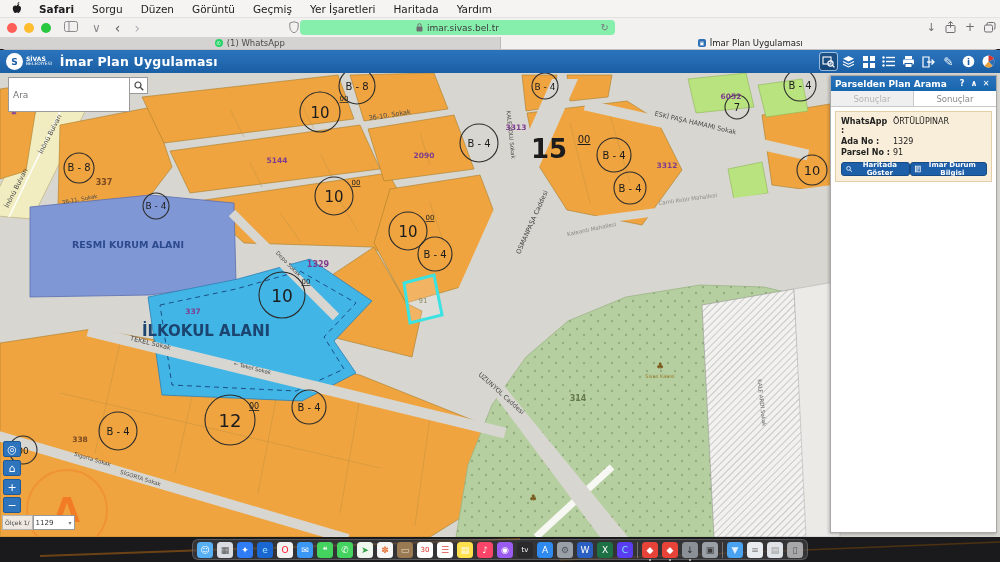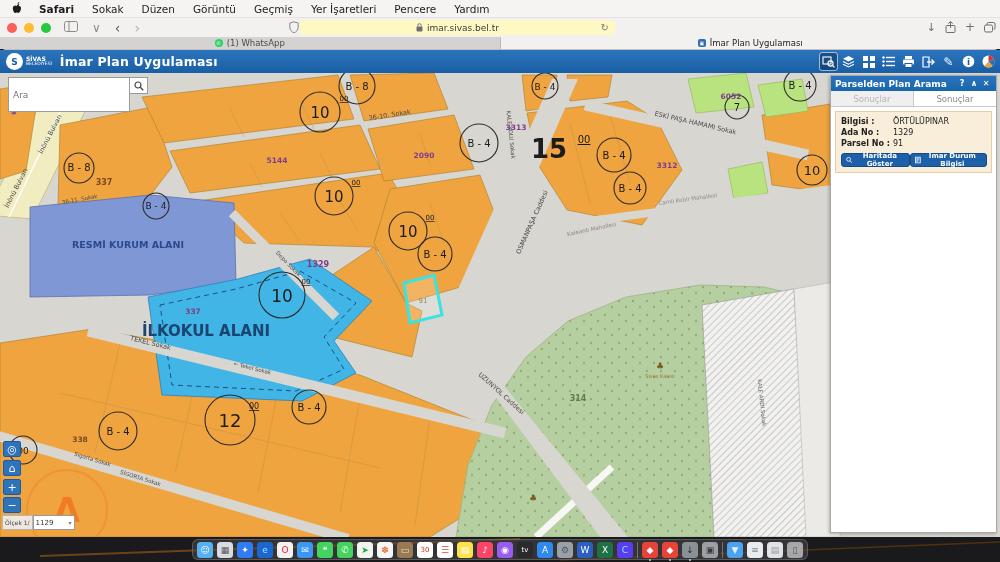--- a/index.html
+++ b/index.html
@@ -12,21 +12,21 @@
   #menubar .mitem.bold{font-weight:bold;}
   #menubar .mspacer{flex:1;}
   #menubar .mstat{display:flex;align-items:center;gap:12px;padding-right:10px;}
   #menubar .clock{font-size:10.5px;}
 
   
   #btoolbar{position:absolute;left:0;top:18px;width:1000px;height:19px;background:#f2f1f0;display:flex;align-items:center;}
   .tl{width:10px;height:10px;border-radius:50%;margin-left:7px;}
   .tl.red{background:#ff5f57;}.tl.yel{background:#febc2e;}.tl.grn{background:#28c840;}
   .ticon{color:#8a8a8e;font-size:12px;line-height:1;padding:0 7px;}
-  .urlpill{position:absolute;left:300px;top:2px;width:315px;height:15px;background:#fef9c3;border-radius:4px;display:flex;align-items:center;justify-content:center;font-size:9px;color:#3c3c3e;gap:4px;}
+  .urlpill{position:absolute;left:300px;top:2px;width:315px;height:15px;background:#86efac;border-radius:4px;display:flex;align-items:center;justify-content:center;font-size:9px;color:#3c3c3e;gap:4px;}
   .urlpill .reload{position:absolute;right:6px;color:#7a7a7e;font-size:10px;}
   .rightIcons{position:absolute;right:4px;top:2px;display:flex;gap:9px;align-items:center;color:#6e6e72;}
 
   
   #tabbar{position:absolute;left:0;top:37px;width:1000px;height:13px;display:flex;background:#d4d3d2;border-bottom:1px solid #c2c1c0;border-radius:6px;}
   .tab{flex:1;display:flex;align-items:center;justify-content:center;gap:4px;font-size:8.5px;color:#4a4a4c;border-right:1px solid #bcbbba;background:#d4d3d2;}
   .tab.active{background:#f2f1f0;color:#222;border-right:none;}
   .tabdot{width:8px;height:8px;border-radius:50%;display:inline-flex;align-items:center;justify-content:center;color:#fff;font-size:5px;}
 
   
@@ -87,26 +87,26 @@
 
 <div id="screen">
 
   <div id="menubar">
     <span class="mitem" style="padding:0 8px 0 12px;">
       <svg width="10" height="12" viewBox="0 0 10 12">
           <path d="M5 3.2c.9-1.3 2.2-1.3 2.2-1.3s.2 1.1-.7 2C7.6 3.8 9 4.3 9 6c0 2.6-1.6 5-2.7 5-.6 0-.8-.4-1.5-.4s-1 .4-1.5.4C2.2 11 .8 8.4.8 6.2.8 4.1 2.4 3.5 3.4 3.5c.7 0 1.2.4 1.6.4zM5.6 1.9C5.5.9 6.4 0 7.3 0c.1 1-.8 2-1.7 1.9z" fill="#1d1d1f"></path>
         </svg>
     </span>
     <span class="mitem bold">Safari</span>
-    <span class="mitem">Sokak</span>
+    <span class="mitem">Sorgu</span>
     <span class="mitem">Düzen</span>
     <span class="mitem">Görüntü</span>
     <span class="mitem">Geçmiş</span>
     <span class="mitem">Yer İşaretleri</span>
-    <span class="mitem">Pencere</span>
+    <span class="mitem">Haritada</span>
     <span class="mitem">Yardım</span>
     <span class="mspacer"></span>
   </div>
 
   <div id="btoolbar">
     <span class="tl red"></span>
     <span class="tl yel"></span>
     <span class="tl grn"></span>
     <span class="ticon" style="margin-left:6px;">
       <svg width="14" height="11" viewBox="0 0 14 11">
@@ -461,21 +461,21 @@
       <span class="phbtn">?</span>
       <span class="phbtn">∧</span>
       <span class="phbtn">✕</span>
     </div>
     <div id="paneltabs">
       <div class="ptab inactive">Sonuçlar</div>
       <div class="ptab active">Sonuçlar</div>
     </div>
     <div id="resultbox">
       <div class="rrow">
-        <span class="rl">Bilgisi :</span>
+        <span class="rl">WhatsApp :</span>
           <span>ÖRTÜLÜPINAR</span>
       </div>
       <div class="rrow">
         <span class="rl">Ada No :</span>
           <span>1329</span>
       </div>
       <div class="rrow">
         <span class="rl">Parsel No :</span>
           <span>91</span>
       </div>

